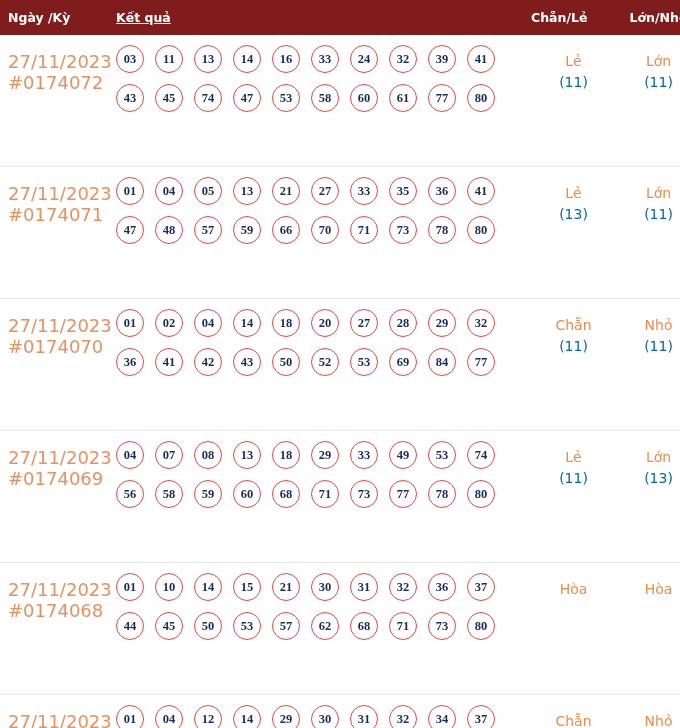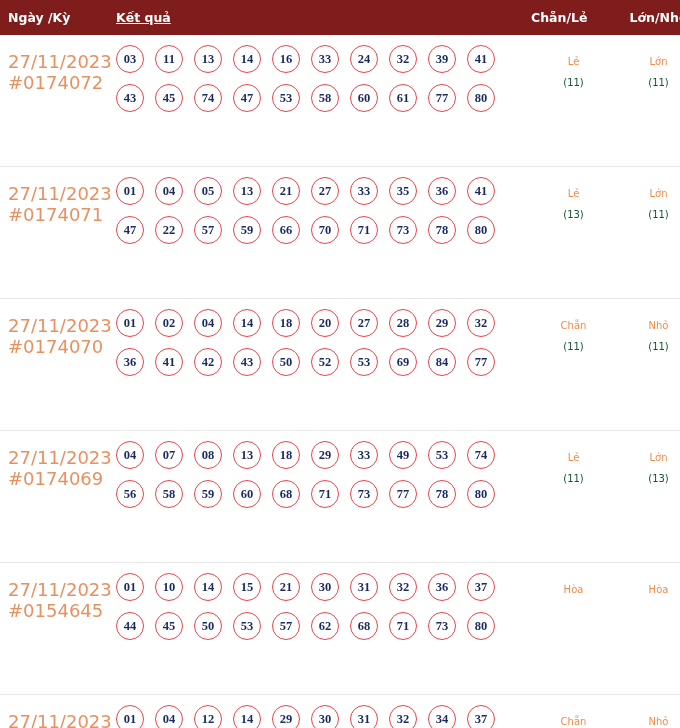--- a/index.html
+++ b/index.html
@@ -88,28 +88,28 @@
     box-sizing: border-box;
     flex: 0 0 auto;
   }
 
   
   .cell-parity,
   .cell-magnitude {
     text-align: center;
     padding-top: 16px !important;
     color: #ef8b4a;
-    font-size: 10px;
+    font-size: 14px;
     line-height: 21px;
     white-space: nowrap;
   }
   .stat-label { display: block; }
   .stat-count {
     display: block;
-    color: #14532d;
+    color: #0369a1;
   }
   .stat-count:empty { display: none; }
 </style>
 </head>
 <body>
 
 <table class="results-table">
   <thead>
     <tr class="table-head">
       <th class="th-date">Ngày /Kỳ</th>
@@ -172,21 +172,21 @@
             <span class="ball">13</span>
             <span class="ball">21</span>
             <span class="ball">27</span>
             <span class="ball">33</span>
             <span class="ball">35</span>
             <span class="ball">36</span>
             <span class="ball">41</span>
           </div>
           <div class="ball-row">
             <span class="ball">47</span>
-            <span class="ball">22</span>
+            <span class="ball">48</span>
             <span class="ball">57</span>
             <span class="ball">59</span>
             <span class="ball">66</span>
             <span class="ball">70</span>
             <span class="ball">71</span>
             <span class="ball">73</span>
             <span class="ball">78</span>
             <span class="ball">80</span>
           </div>
         </td>
@@ -275,21 +275,21 @@
           <span class="stat-count">(11)</span>
         </td>
         <td class="cell-magnitude">
           <span class="stat-label">Lớn</span>
           <span class="stat-count">(13)</span>
         </td>
       </tr>
       <tr class="result-row">
         <td class="cell-date">
           <span class="date-value">27/11/2023</span>
-          <span class="draw-id">#0154645</span>
+          <span class="draw-id">#0174068</span>
         </td>
         <td class="cell-result">
           <div class="ball-row">
             <span class="ball">01</span>
             <span class="ball">10</span>
             <span class="ball">14</span>
             <span class="ball">15</span>
             <span class="ball">21</span>
             <span class="ball">30</span>
             <span class="ball">31</span>

